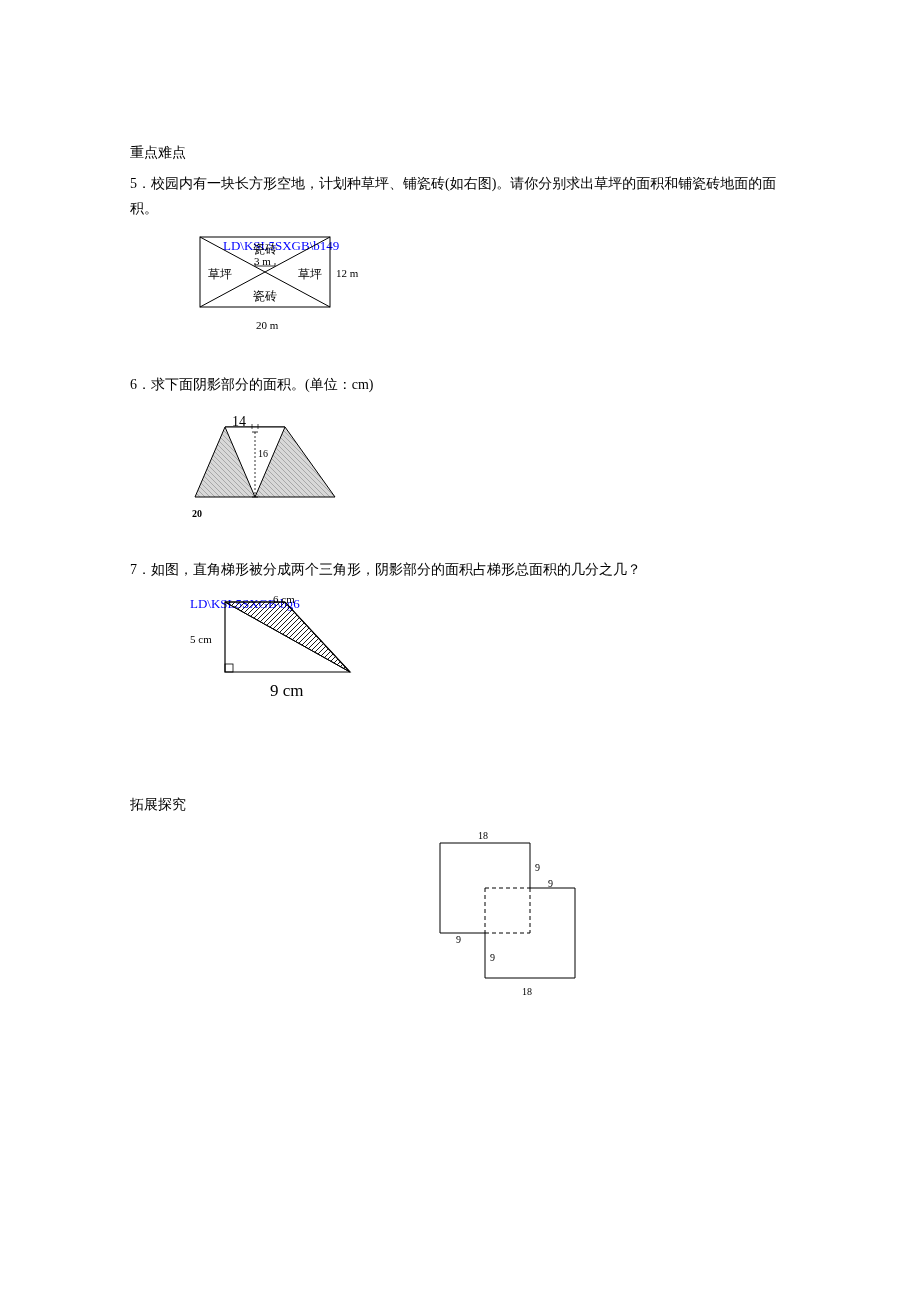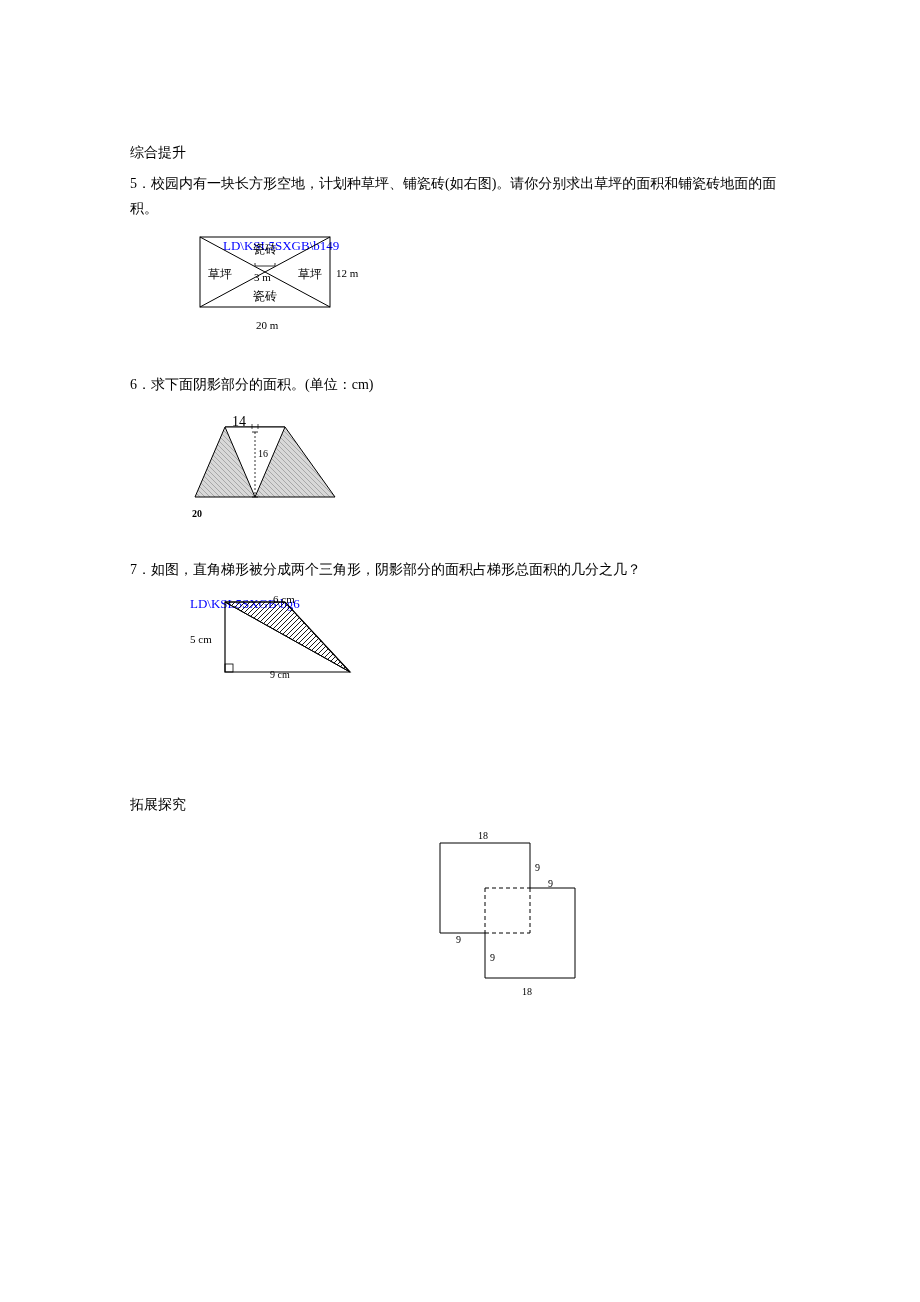--- a/index.html
+++ b/index.html
@@ -41,36 +41,36 @@
   .dim-label {
     font-family: "Times New Roman", serif;
     font-size: 11px;
   }
 </style>
 </head>
 <body>
 
 <div class="page">
 
-  <div class="section-head">综合提升</div>
+  <div class="section-head">重点难点</div>
 
   <div class="problem">5．校园内有一块长方形空地，计划种草坪、铺瓷砖(如右图)。请你分别求出草坪的面积和铺瓷砖地面的面积。</div>
   <div class="figure" style="position:relative; width:200px; height:110px;">
     <div class="watermark" style="left:53px; top:2px;">LD\KSL5SXGB\b149</div>
     <svg width="200" height="110" viewBox="0 0 200 110" style="position:absolute; left:0; top:0;">
       <rect x="30" y="5" width="130" height="70" fill="none" stroke="#000" stroke-width="1"></rect>
       <line x1="30" y1="5" x2="160" y2="75" stroke="#000" stroke-width="1"></line>
       <line x1="160" y1="5" x2="30" y2="75" stroke="#000" stroke-width="1"></line>
       <line x1="85" y1="34" x2="105" y2="34" stroke="#000" stroke-width="0.8"></line>
       <line x1="85" y1="34" x2="85" y2="31" stroke="#000" stroke-width="0.8"></line>
       <line x1="105" y1="34" x2="105" y2="31" stroke="#000" stroke-width="0.8"></line>
     </svg>
 
     <div style="position:absolute; left:83px; top:7px; font-size:12px;">瓷砖</div>
-    <div class="dim-label" style="position:absolute; left:84px; top:20px;margin-top:16px;">3 m</div>
+    <div class="dim-label" style="position:absolute; left:84px; top:20px;">3 m</div>
     <div style="position:absolute; left:38px; top:32px; font-size:12px;">草坪</div>
     <div style="position:absolute; left:128px; top:32px; font-size:12px;">草坪</div>
     <div style="position:absolute; left:83px; top:54px; font-size:12px;">瓷砖</div>
     <div class="dim-label" style="position:absolute; left:166px; top:32px;">12 m</div>
     <div class="dim-label" style="position:absolute; left:78px; top:84px;margin-left:8px;">20 m</div>
   </div>
 
   <div class="problem">6．求下面阴影部分的面积。(单位：cm)</div>
   <div class="figure" style="position:relative; width:180px; height:120px;">
     <svg width="180" height="120" viewBox="0 0 180 120" style="position:absolute; left:0; top:0;">
@@ -109,21 +109,21 @@
 
       <polygon points="55,10 115,10 180,80 55,80" fill="none" stroke="#000" stroke-width="1.2"></polygon>
 
       <polygon points="55,10 115,10 180,80" fill="url(#hatch7)" stroke="#000" stroke-width="1"></polygon>
       <line x1="55" y1="10" x2="180" y2="80" stroke="#000" stroke-width="1"></line>
 
       <rect x="55" y="72" width="8" height="8" fill="none" stroke="#000" stroke-width="0.8"></rect>
     </svg>
     <div class="dim-label" style="position:absolute; left:75px; top:-2px; font-size:11px;margin-left:28px;">6 cm</div>
     <div class="dim-label" style="position:absolute; left:20px; top:38px; font-size:11px;">5 cm</div>
-    <div class="dim-label" style="position:absolute; left:100px; top:74px; font-size:10px;">9 cm</div>
+    <div class="dim-label" style="position:absolute; left:100px; top:84px; font-size:17px;">9 cm</div>
   </div>
 
   <div style="height:60px;"></div>
 
   <div class="section-head">拓展探究</div>
 
   <div style="position:relative; width:200px; height:200px; margin-left:280px;">
     <svg width="200" height="200" viewBox="0 0 200 200" style="position:absolute; left:0; top:0;">
 
       <line x1="30" y1="20" x2="120" y2="20" stroke="#000" stroke-width="1"></line>

